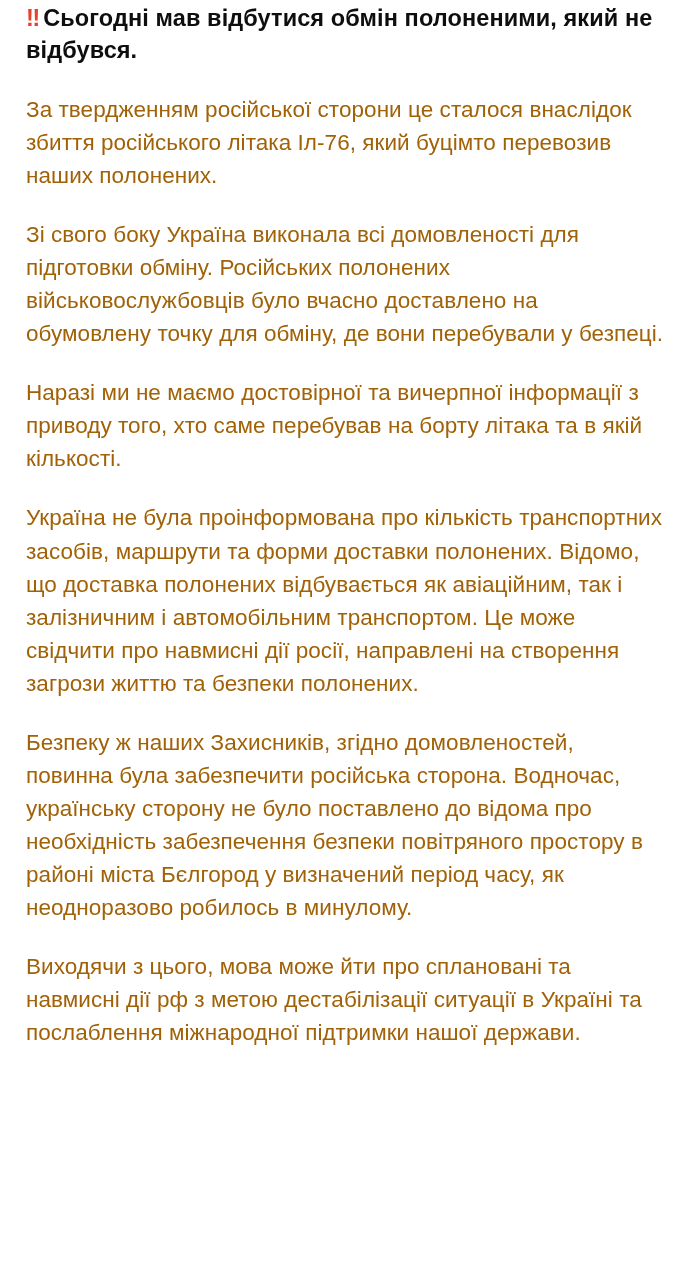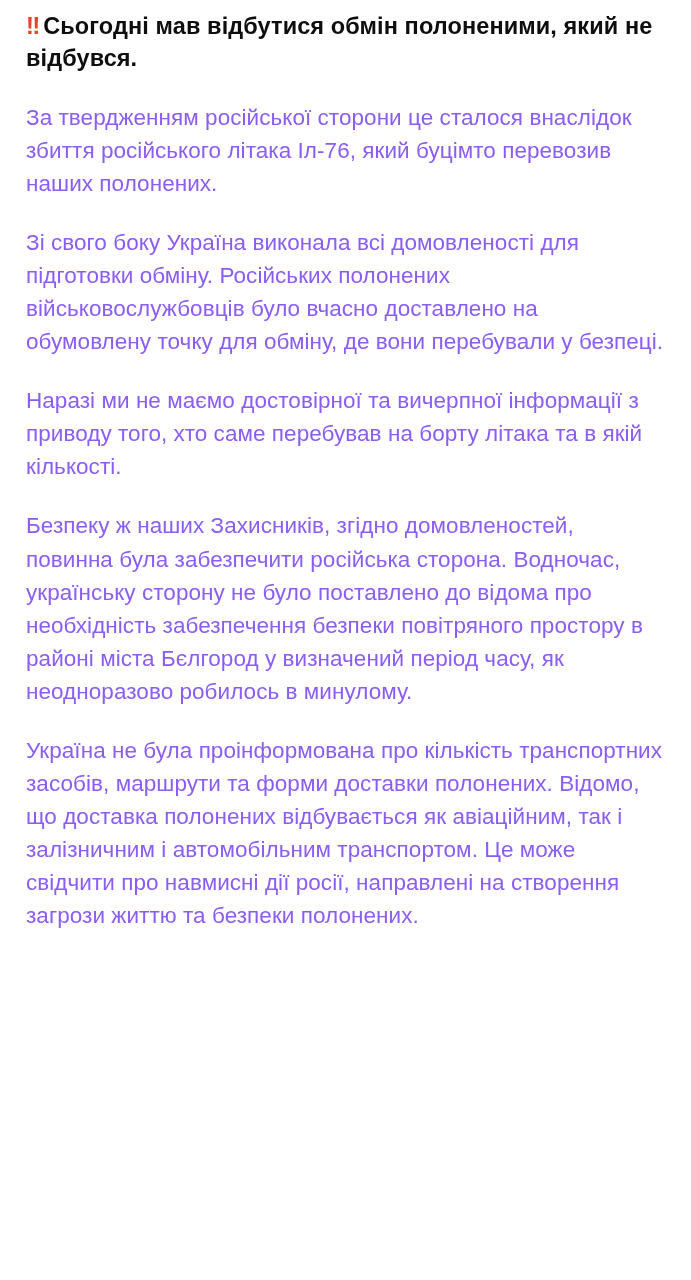--- a/index.html
+++ b/index.html
@@ -10,55 +10,56 @@
   body {
     width: 691px;
     min-height: 1280px;
     font-family: "Liberation Sans", sans-serif;
     color: #0e0e0e;
     -webkit-font-smoothing: antialiased;
   }
   .page {
     width: 691px;
     box-sizing: border-box;
-    padding: 10px 26px 6px 26px;
+    padding: 2px 26px 6px 26px;
   }
   .headline {
     font-size: 23.5px;
     line-height: 1.38;
     font-weight: bold;
     color: #0e0e0e;
     margin: 0 0 26px 0;
     letter-spacing: 0.1px;
   }
   .headline .warn-icon {
     color: #e8412a;
     font-weight: bold;
     margin-right: 4px;
     letter-spacing: -1px;
   }
   .para {
     font-size: 22.5px;
     line-height: 1.47;
     margin: 0 0 26px 0;
-    color: #8b5cf6;
+    color: #a16207;
     letter-spacing: 0.05px;
   }
   .para:last-child {
     margin-bottom: 0;
   }
 </style>
 </head>
 <body>
 
 <div class="page">
 
   <p class="headline">
     <span class="warn-icon">‼</span><span>Сьогодні мав відбутися обмін полоненими, який не відбувся.</span>
   </p>
 
   <p class="para">За твердженням російської сторони це сталося внаслідок збиття російського літака Іл-76, який буцімто перевозив наших полонених.</p>
   <p class="para">Зі свого боку Україна виконала всі домовленості для підготовки обміну. Російських полонених військовослужбовців було вчасно доставлено на обумовлену точку для обміну, де вони перебували у безпеці.</p>
   <p class="para">Наразі ми не маємо достовірної та вичерпної інформації з приводу того, хто саме перебував на борту літака та в якій кількості.</p>
+  <p class="para">Україна не була проінформована про кількість транспортних засобів, маршрути та форми доставки полонених. Відомо, що доставка полонених відбувається як авіаційним, так і залізничним і автомобільним транспортом. Це може свідчити про навмисні дії росії, направлені на створення загрози життю та безпеки полонених.</p>
   <p class="para">Безпеку ж наших Захисників, згідно домовленостей, повинна була забезпечити російська сторона. Водночас, українську сторону не було поставлено до відома про необхідність забезпечення безпеки повітряного простору в районі міста Бєлгород у визначений період часу, як неодноразово робилось в минулому.</p>
-  <p class="para">Україна не була проінформована про кількість транспортних засобів, маршрути та форми доставки полонених. Відомо, що доставка полонених відбувається як авіаційним, так і залізничним і автомобільним транспортом. Це може свідчити про навмисні дії росії, направлені на створення загрози життю та безпеки полонених.</p>
+  <p class="para">Виходячи з цього, мова може йти про сплановані та навмисні дії рф з метою дестабілізації ситуації в Україні та послаблення міжнародної підтримки нашої держави.</p>
 
 </div>
 
 </body></html>

